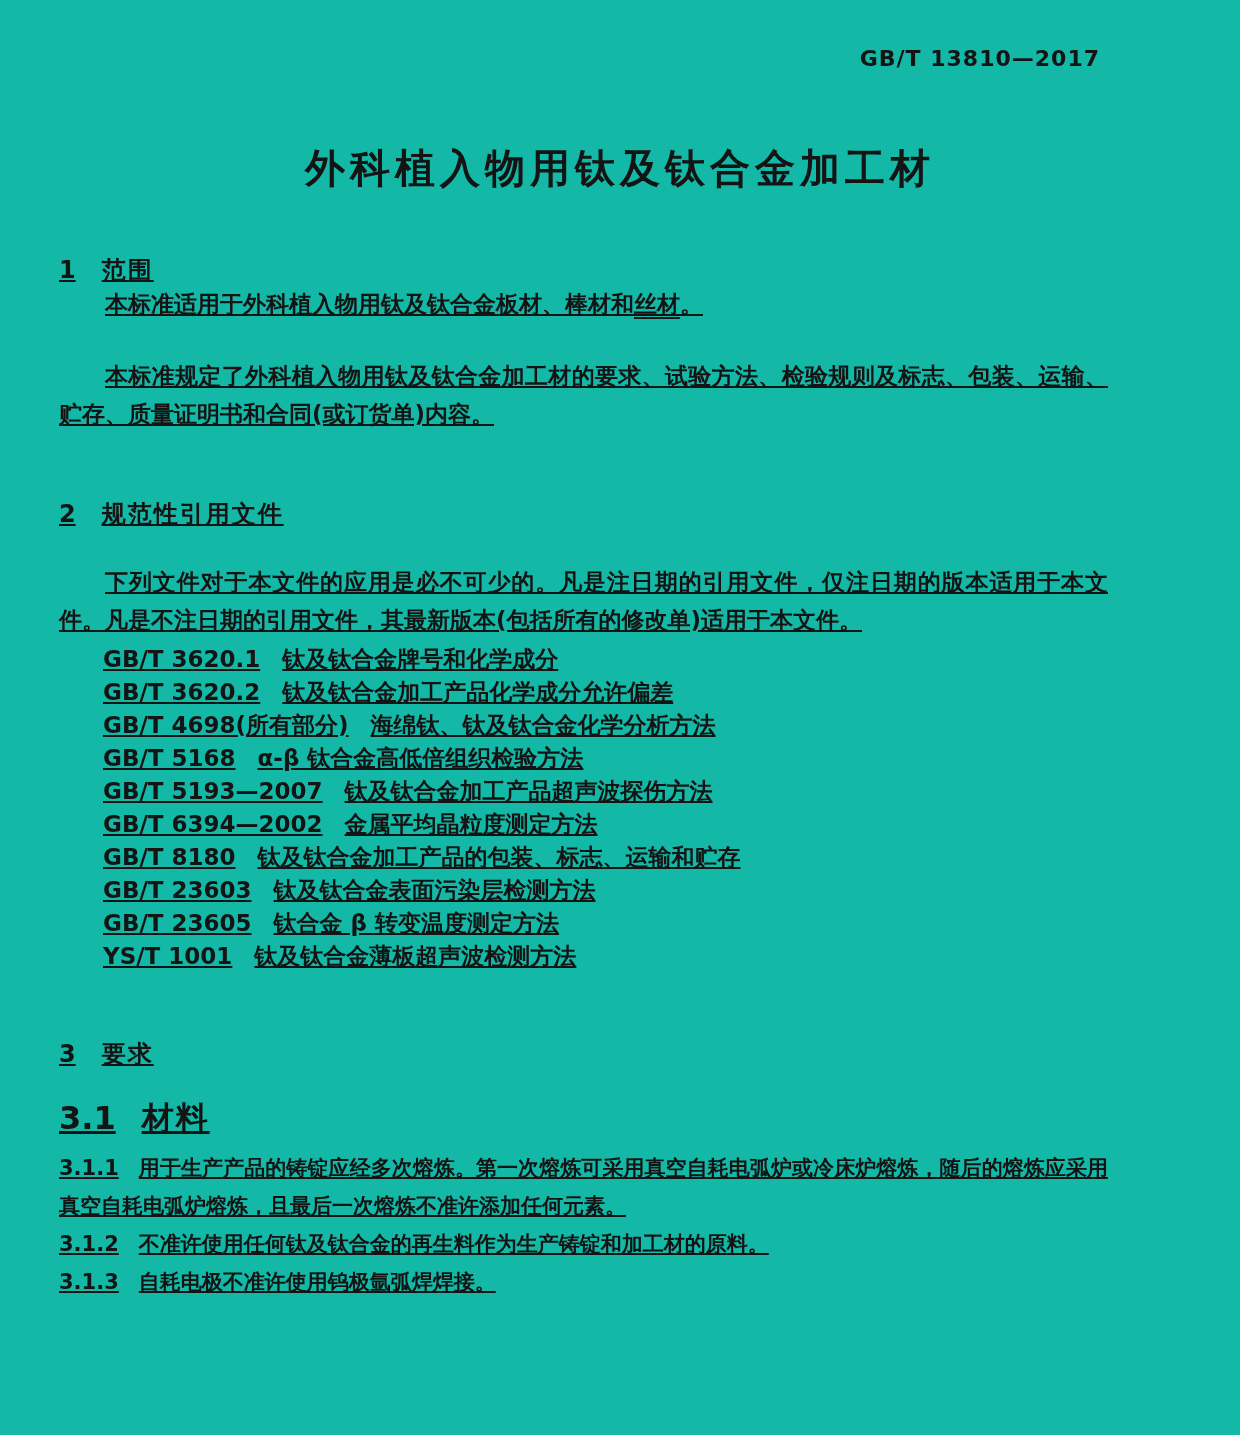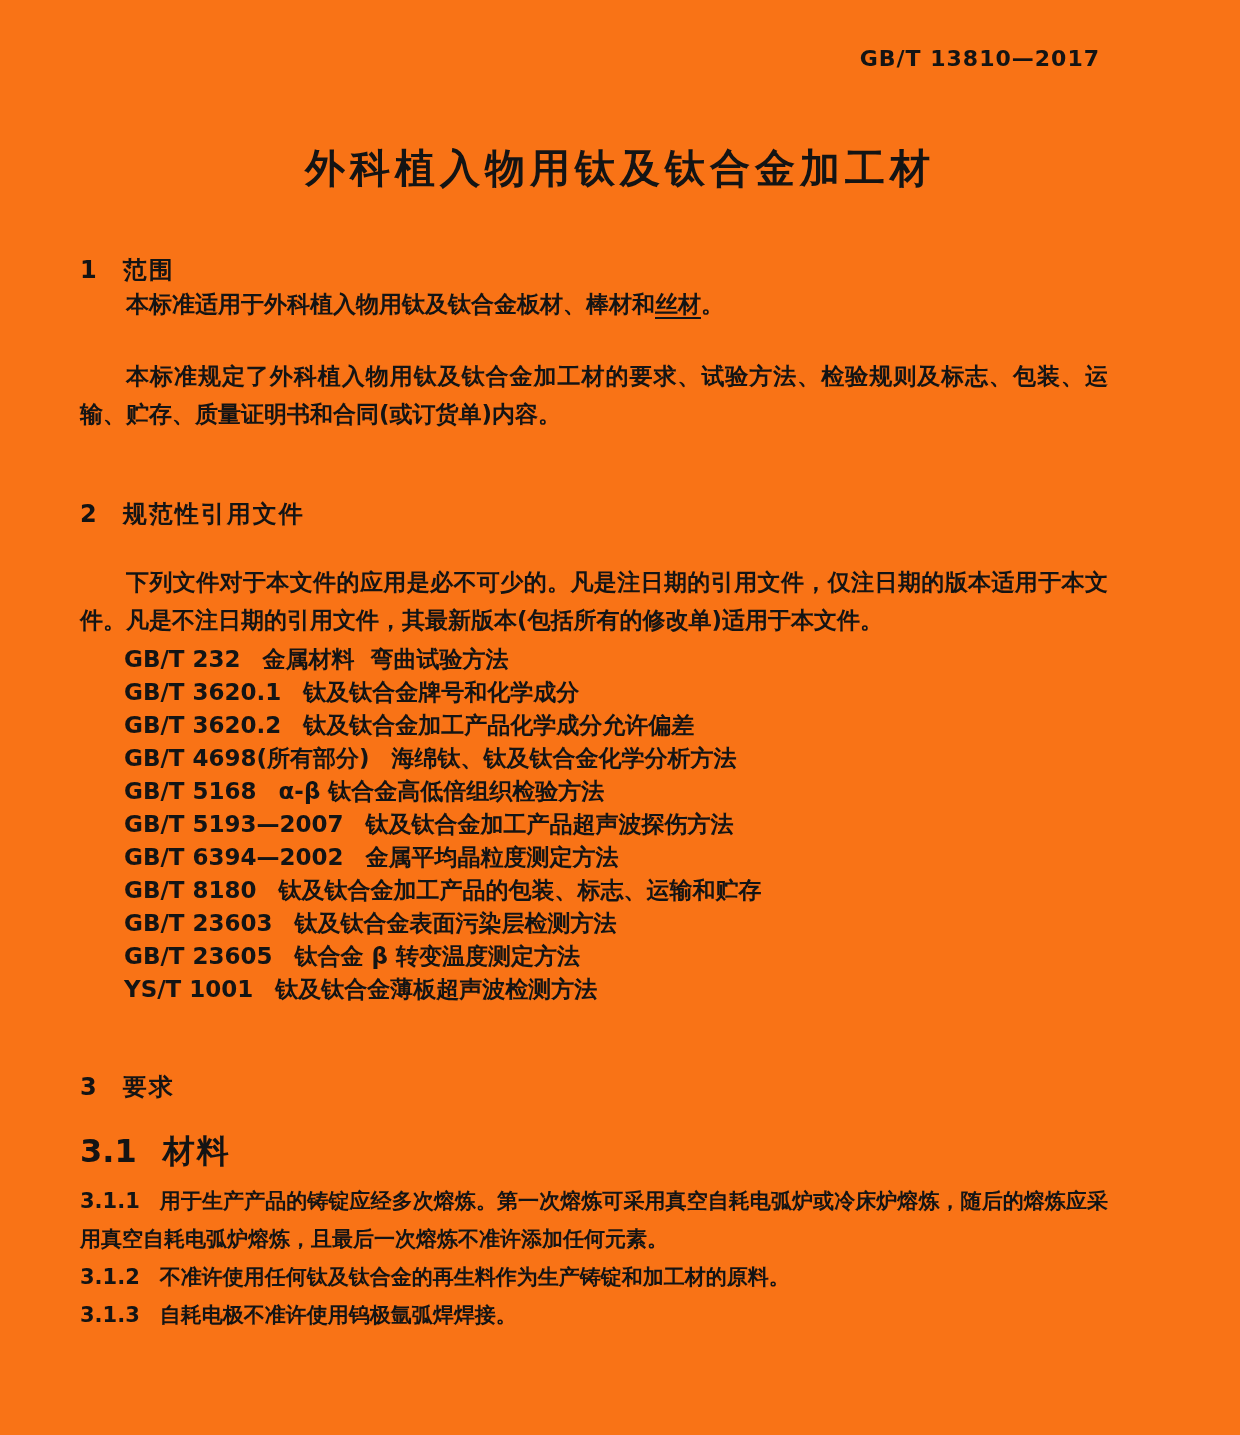--- a/index.html
+++ b/index.html
@@ -1,21 +1,21 @@
 <!DOCTYPE html>
 <html><head>
 <meta charset="utf-8">
 <style>
   * { box-sizing: border-box; }
   html, body { margin: 0; padding: 0; background: #ffffff; }
   .page {
     width: 1240px;
     height: 1435px;
     margin: 0 auto;
-    background: #f97316;
+    background: #14b8a6;
     color: #141414;
     font-family: "DejaVu Sans", "Liberation Sans", sans-serif;
     font-weight: 600;
     overflow: hidden;
   }
   .doc-header {
     padding: 46px 140px 0 0;
     text-align: right;
     font-size: 22px;
     font-weight: 700;
@@ -23,21 +23,22 @@
   }
   .doc-title {
     margin: 76px 0 0 0;
     text-align: center;
     font-size: 40px;
     line-height: 42px;
     font-weight: 700;
     letter-spacing: 5px;
   }
   .content {
-    padding: 0 132px 0 80px;
+    padding: 0 132px 0 59px;
+    text-decoration: underline;
   }
   h2.sec-h {
     margin: 66px 0 0 0;
     font-size: 24px;
     line-height: 30px;
     font-weight: 700;
     letter-spacing: 2px;
   }
   h3.sub-h {
     margin: 34px 0 0 0;
@@ -98,21 +99,20 @@
 
     <p class="body indent first">本标准规定了外科植入物用钛及钛合金加工材的要求、试验方法、检验规则及标志、包装、运输、贮存、质量证明书和合同(或订货单)内容。</p>
 
     <h2 class="sec-h">
       <span class="num">2</span><span>规范性引用文件</span>
     </h2>
 
     <p class="body indent first">下列文件对于本文件的应用是必不可少的。凡是注日期的引用文件，仅注日期的版本适用于本文件。凡是不注日期的引用文件，其最新版本(包括所有的修改单)适用于本文件。</p>
 
     <ul class="refs">
-      <li><span class="ref-code">GB/T 232</span><span class="ref-title">金属材料  弯曲试验方法</span></li>
       <li><span class="ref-code">GB/T 3620.1</span><span class="ref-title">钛及钛合金牌号和化学成分</span></li>
       <li><span class="ref-code">GB/T 3620.2</span><span class="ref-title">钛及钛合金加工产品化学成分允许偏差</span></li>
       <li><span class="ref-code">GB/T 4698(所有部分)</span><span class="ref-title">海绵钛、钛及钛合金化学分析方法</span></li>
       <li><span class="ref-code">GB/T 5168</span><span class="ref-title">α-β 钛合金高低倍组织检验方法</span></li>
       <li><span class="ref-code">GB/T 5193—2007</span><span class="ref-title">钛及钛合金加工产品超声波探伤方法</span></li>
       <li><span class="ref-code">GB/T 6394—2002</span><span class="ref-title">金属平均晶粒度测定方法</span></li>
       <li><span class="ref-code">GB/T 8180</span><span class="ref-title">钛及钛合金加工产品的包装、标志、运输和贮存</span></li>
       <li><span class="ref-code">GB/T 23603</span><span class="ref-title">钛及钛合金表面污染层检测方法</span></li>
       <li><span class="ref-code">GB/T 23605</span><span class="ref-title">钛合金 β 转变温度测定方法</span></li>
       <li><span class="ref-code">YS/T 1001</span><span class="ref-title">钛及钛合金薄板超声波检测方法</span></li>

